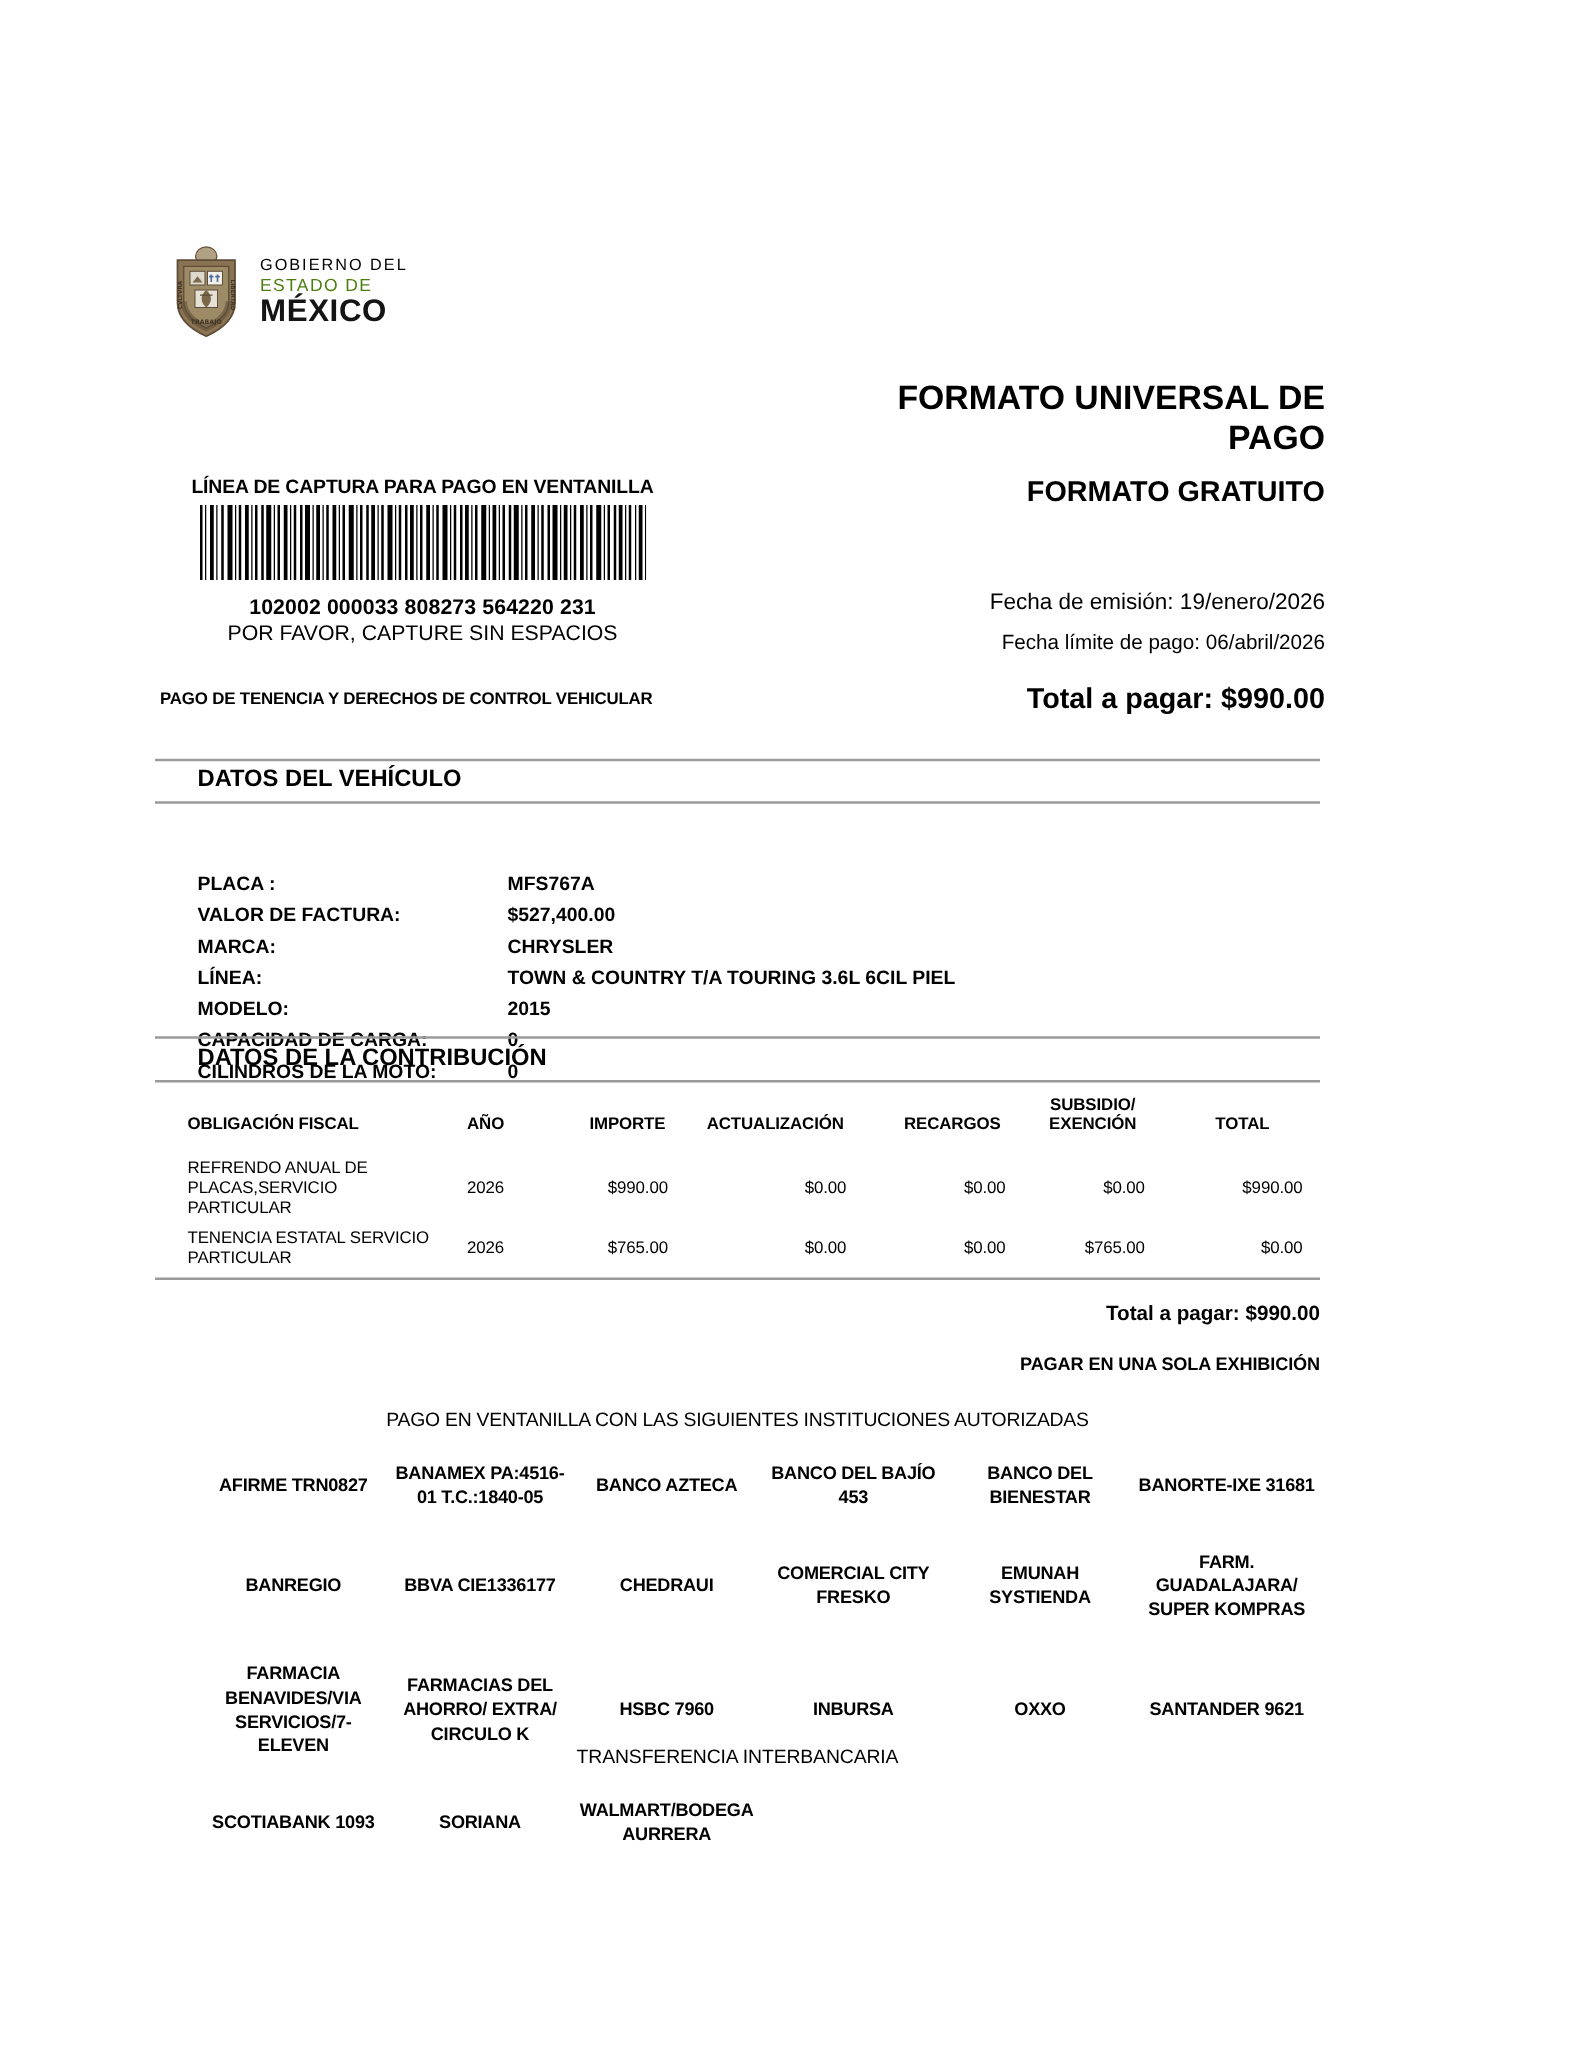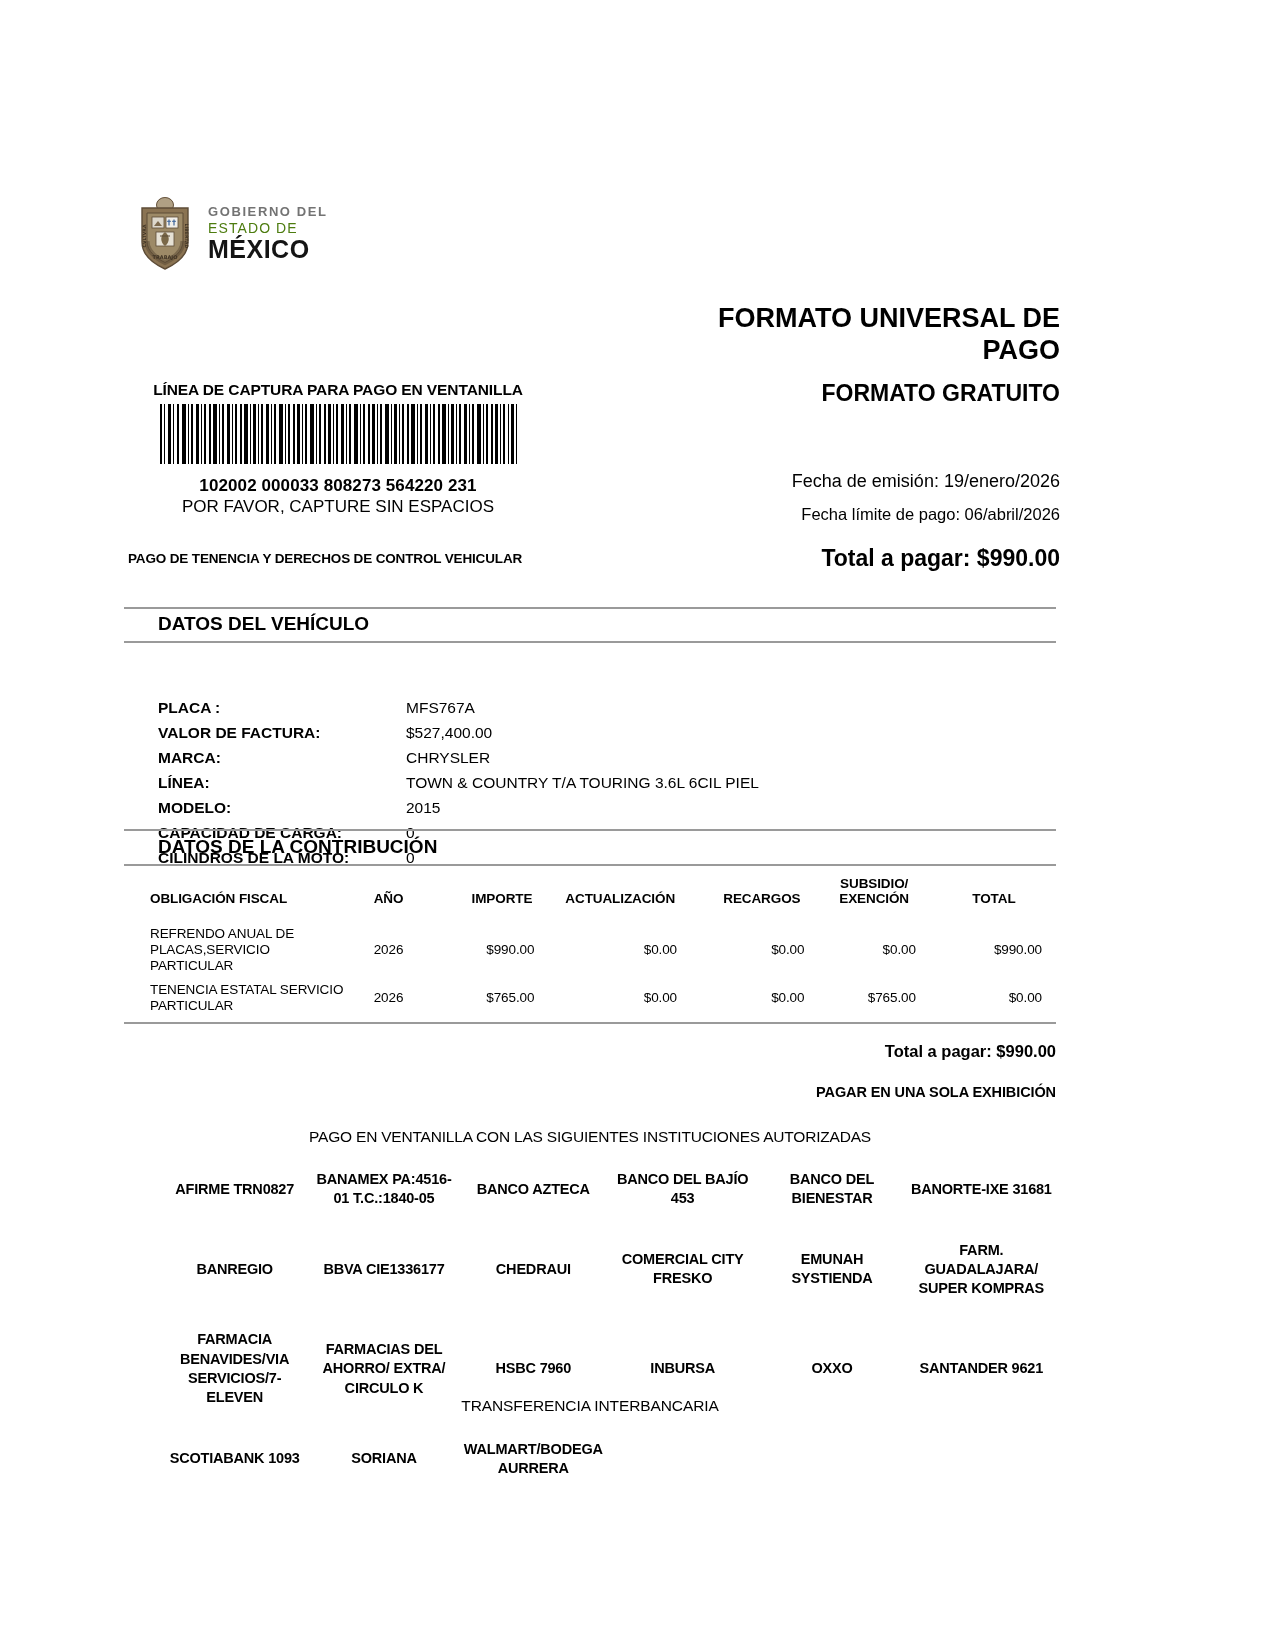--- a/index.html
+++ b/index.html
@@ -41,23 +41,23 @@
   }
   .crest svg { display: block; }
   .logo-text {
     display: flex;
     flex-direction: column;
     justify-content: center;
     line-height: 1;
   }
   .logo-l1 {
     font-size: 13px;
-    font-weight: bold;
+    font-weight: normal;
     letter-spacing: 1.6px;
-    color: #737373;
+    color: #000000;
     margin-bottom: 3px;
   }
   .logo-l2 {
     font-size: 14px;
     font-weight: normal;
     letter-spacing: 1.1px;
     color: #4d7c0f;
     margin-bottom: 2px;
   }
   .logo-l3 {
@@ -198,21 +198,21 @@
     white-space: nowrap;
   }
   .veh-row .lbl {
     display: inline-block;
     width: 248px;
     font-weight: bold;
     margin-top: 48px;
   }
   .veh-row .val {
     display: inline-block;
-    font-weight: normal;
+    font-weight: bold;
   }
 
   
   .contrib-table {
     position: absolute;
     left: 150px;
     top: 876px;
     width: 900px;
     border-collapse: collapse;
     table-layout: fixed;

